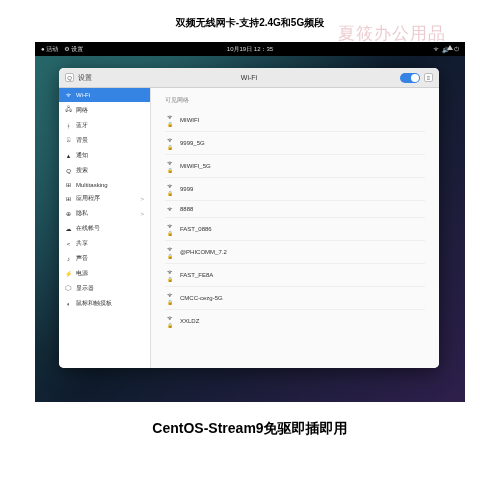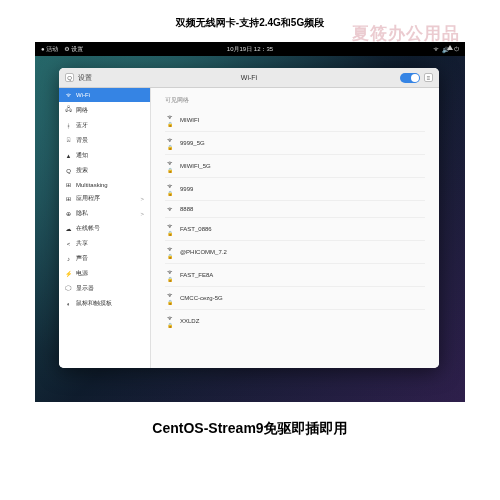--- a/index.html
+++ b/index.html
@@ -1,18 +1,18 @@
 <!DOCTYPE html>
 <html><head>
 <meta charset="utf-8">
 <style>
   * { margin: 0; padding: 0; box-sizing: border-box; }
   body { width: 500px; height: 500px; background: #fff; font-family: sans-serif; overflow: hidden; }
   .title-top { text-align: center; font-size: 10px; font-weight: bold; padding: 16px 16px 6px; }
-  .watermark { position: absolute; top: 22px; right: 40px; font-size: 17px; color: rgba(210,140,150,0.45); font-weight: bold; letter-spacing: 1px; pointer-events: none; }
+  .watermark { position: absolute; top: 22px; right: 54px; font-size: 17px; color: rgba(210,140,150,0.45); font-weight: normal; letter-spacing: 1px; pointer-events: none; }
   .screen { position: relative; width: 430px; height: 360px; margin: 6px auto 0; background: radial-gradient(circle at 30% 30%, #1a4d4a 0%, #0d2028 30%, #05080f 60%), linear-gradient(135deg,#1e5a56,#0a1520,#2a1840); background-blend-mode: screen; overflow: hidden; }
   .topbar { position: absolute; top: 0; left: 0; right: 0; height: 14px; background: #000; color: #ddd; font-size: 6px; display: flex; align-items: center; padding: 0 6px; }
   .topbar .left { display: flex; gap: 6px; }
   .topbar .center { position: absolute; left: 50%; transform: translateX(-50%); }
   .topbar .right { position: absolute; right: 6px; display: flex; gap: 4px; align-items: center; }
   .window { position: absolute; top: 26px; left: 24px; width: 380px; height: 300px; background: #f6f6f6; border-radius: 5px; box-shadow: 0 4px 20px rgba(0,0,0,0.5); display: flex; flex-direction: column; overflow: hidden; }
   .win-titlebar { height: 20px; background: #eaeaea; border-bottom: 1px solid #d0d0d0; display: flex; align-items: center; position: relative; font-size: 7px; color: #333; }
   .win-titlebar .tb-left { display: flex; align-items: center; gap: 4px; padding-left: 6px; }
   .win-titlebar .tb-center { position: absolute; left: 50%; transform: translateX(-50%); }
   .win-titlebar .tb-right { position: absolute; right: 6px; display: flex; align-items: center; gap: 4px; }

